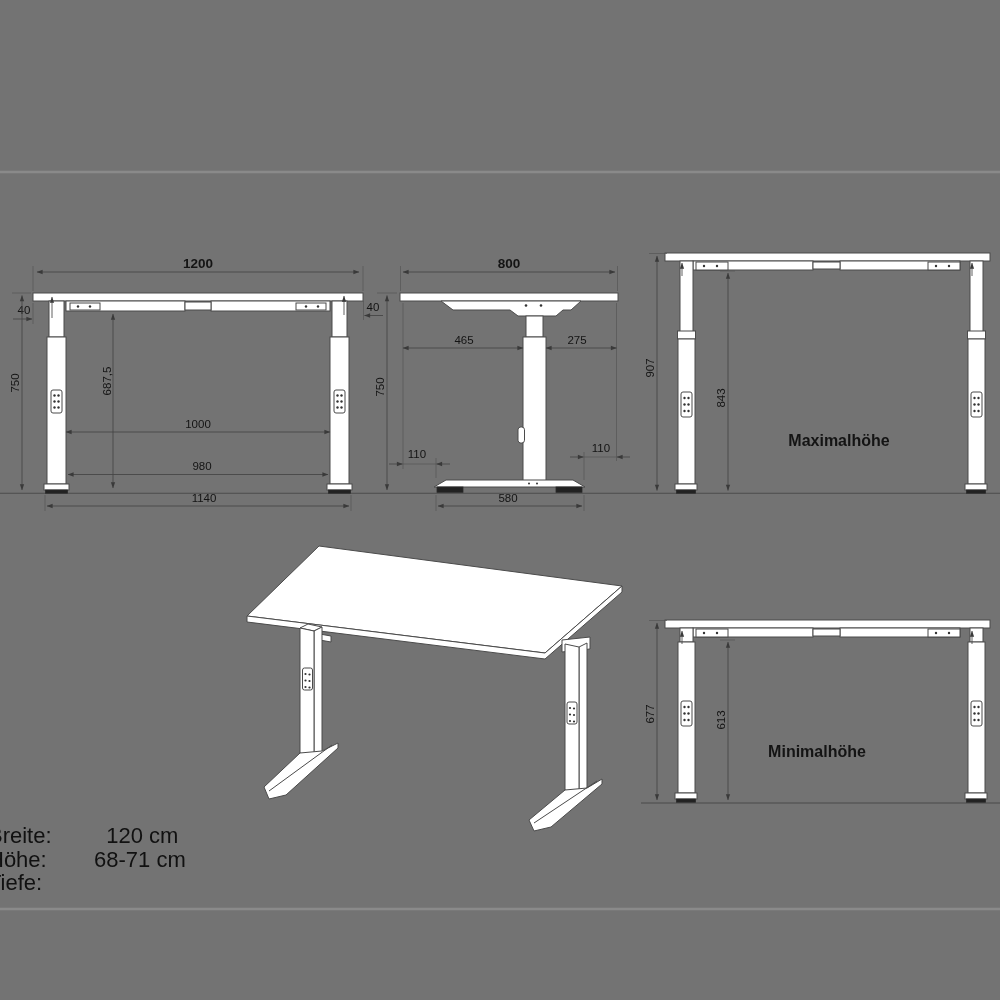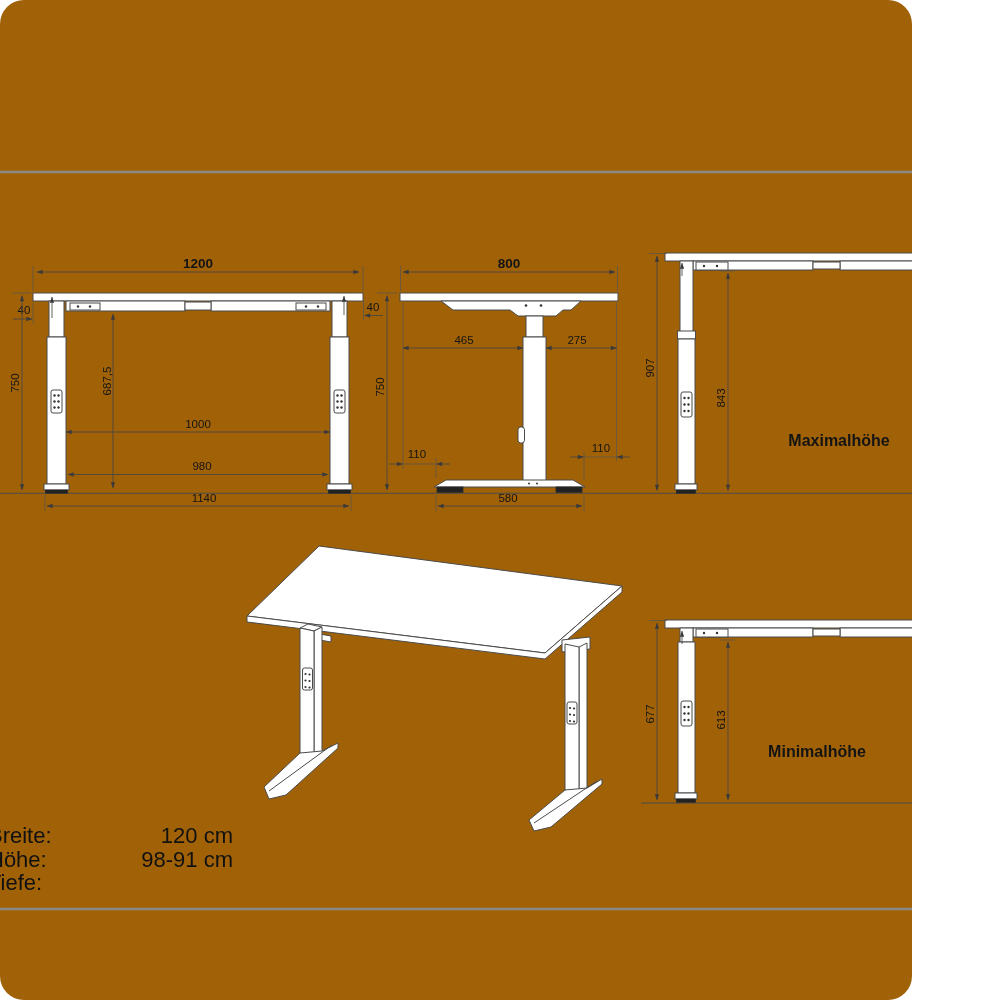--- a/index.html
+++ b/index.html
@@ -1,31 +1,31 @@
 <!DOCTYPE html>
 <html><head>
 <meta charset="utf-8">
 <style>
   html,body{margin:0;padding:0;background:#fff;}
-  .page{position:relative;width:912px;height:1000px;background:#a16207;overflow:hidden;
-        font-family:"Liberation Sans", sans-serif;border-radius:24px;}
+  .page{position:relative;width:1000px;height:1000px;background:#737373;overflow:hidden;
+        font-family:"Liberation Sans", sans-serif;}
   .page svg{position:absolute;left:0;top:0;}
   svg .st{stroke:#4b4b4b;stroke-width:1;fill:#ffffff;}
   svg .stf{stroke:#4b4b4b;stroke-width:1;fill:none;}
   svg .blk{stroke:#2b2b2b;stroke-width:.8;fill:#222222;}
   svg .dim{stroke:#454545;stroke-width:.85;fill:none;}
   svg .ext{stroke:#555555;stroke-width:.7;fill:none;}
   svg .dot{fill:#333333;stroke:none;}
   svg text{fill:#141414;font-family:"Liberation Sans", sans-serif;font-size:11.5px;}
   svg text.big{font-size:13.5px;font-weight:bold;}
   svg text.cap{font-size:16px;font-weight:bold;}
   .specs{position:absolute;left:-12px;top:824px;width:245px;color:#111;}
   .specs .row{display:flex;height:23.5px;line-height:23.5px;font-size:22px;}
   .specs .lab{flex:0 0 auto;}
-  .specs .val{flex:1 1 auto;text-align:right;}
+  .specs .val{flex:1 1 auto;text-align:center;}
 </style>
 </head>
 <body>
 
 <div class="page">
 <svg width="1000" height="1000" viewBox="0 0 1000 1000">
   <defs>
     <marker id="mA" viewBox="0 0 10 10" refX="9.5" refY="5" markerWidth="9" markerHeight="7" orient="auto-start-reverse" markerUnits="strokeWidth">
       <path d="M0,1.4 L10,5 L0,8.6 Z" fill="#3a3a3a"></path>
     </marker>
@@ -288,19 +288,19 @@
   </g>
 </svg>
 
   <div class="specs">
     <div class="row">
       <span class="lab">Breite:</span>
       <span class="val">120 cm</span>
     </div>
     <div class="row">
       <span class="lab">Höhe:</span>
-      <span class="val">98-91 cm</span>
+      <span class="val">68-71 cm</span>
     </div>
     <div class="row">
       <span class="lab">Tiefe:</span>
     </div>
   </div>
 </div>
 
 </body></html>

